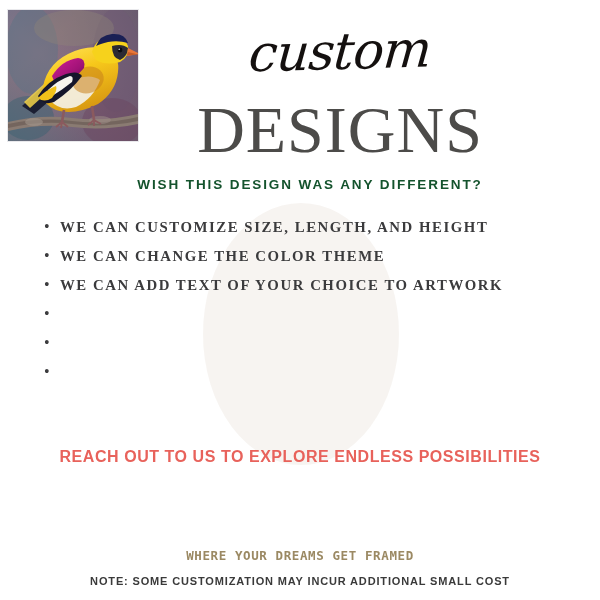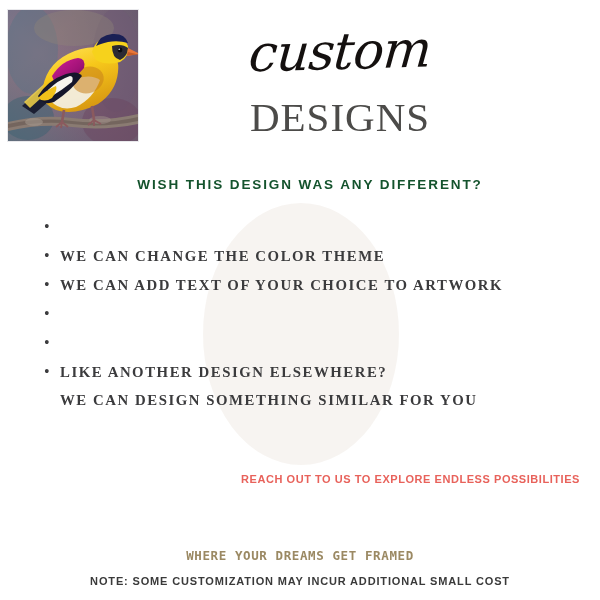--- a/index.html
+++ b/index.html
@@ -60,21 +60,21 @@
     z-index: 4;
   }
   .serif-title {
     position: absolute;
     left: 130px;
     top: 97px;
     width: 420px;
     text-align: center;
     font-family: "Liberation Serif", serif;
     font-weight: 400;
-    font-size: 41px;
+    font-size: 66px;
     line-height: 1;
     letter-spacing: 1px;
     color: #4c4b49;
     z-index: 4;
   }
   .sub-question {
     position: absolute;
     left: 60px;
     top: 177px;
     width: 500px;
@@ -116,26 +116,26 @@
     line-height: 29px;
     letter-spacing: 1.55px;
     color: #3b3b3d;
     white-space: nowrap;
   }
 
   
   .cta {
     position: absolute;
     left: 20px;
-    top: 473px;
+    top: 448px;
     width: 560px;
-    text-align: right;
+    text-align: center;
     font-family: "Liberation Sans", sans-serif;
     font-weight: 700;
-    font-size: 11px;
+    font-size: 16px;
     letter-spacing: 0.55px;
     color: #e8625b;
     z-index: 4;
   }
 
   
   .brand {
     position: absolute;
     left: 100px;
     top: 506px;
@@ -259,42 +259,38 @@
 
   <div class="script-title">custom</div>
 
   <div class="serif-title">DESIGNS</div>
 
   <div class="sub-question">WISH THIS DESIGN WAS ANY DIFFERENT?</div>
 
   <div class="bullets">
     <div class="bullet-row">
       <span class="bullet-dot">•</span>
+      <span class="bullet-text">WE CAN CUSTOMIZE SIZE, LENGTH, AND HEIGHT</span>
     </div>
     <div class="bullet-row">
       <span class="bullet-dot">•</span>
       <span class="bullet-text">WE CAN CHANGE THE COLOR THEME</span>
     </div>
     <div class="bullet-row">
       <span class="bullet-dot">•</span>
       <span class="bullet-text">WE CAN ADD TEXT OF YOUR CHOICE TO ARTWORK</span>
     </div>
     <div class="bullet-row">
       <span class="bullet-dot">•</span>
     </div>
     <div class="bullet-row">
       <span class="bullet-dot">•</span>
     </div>
     <div class="bullet-row">
       <span class="bullet-dot">•</span>
-      <span class="bullet-text">LIKE ANOTHER DESIGN ELSEWHERE?</span>
-    </div>
-    <div class="bullet-row">
-      <span class="bullet-dot hidden"></span>
-      <span class="bullet-text">WE CAN DESIGN SOMETHING SIMILAR FOR YOU</span>
     </div>
   </div>
 
   <div class="cta">REACH OUT TO US TO EXPLORE ENDLESS POSSIBILITIES</div>
 
   <div class="tagline">WHERE YOUR DREAMS GET FRAMED</div>
   <div class="note">NOTE: SOME CUSTOMIZATION MAY INCUR ADDITIONAL SMALL COST</div>
 
 </div>
 

